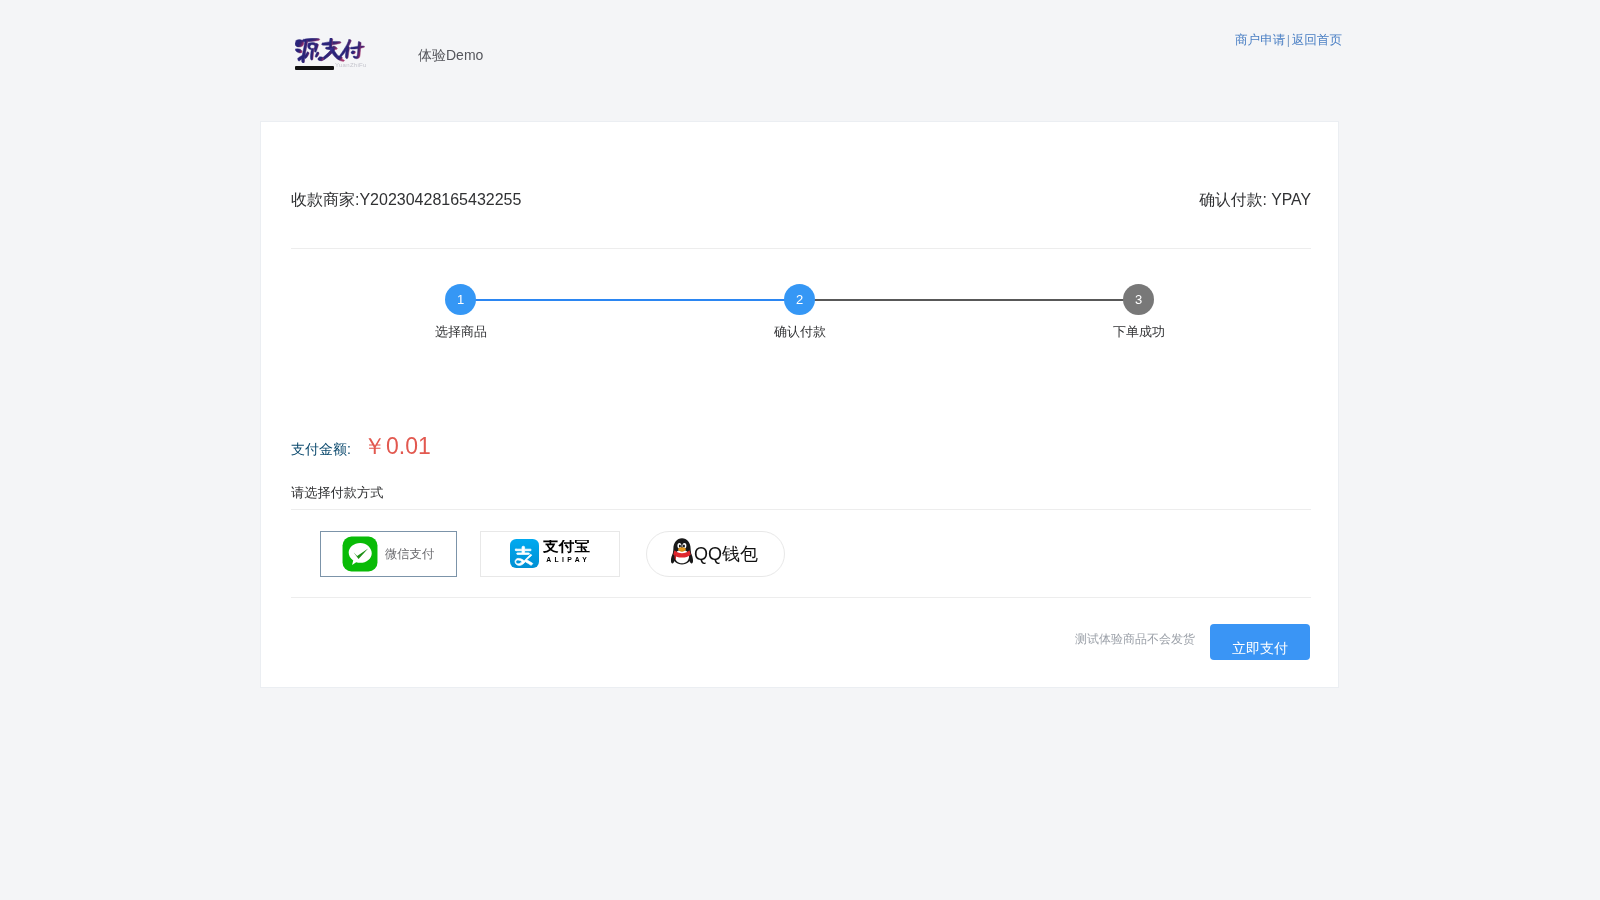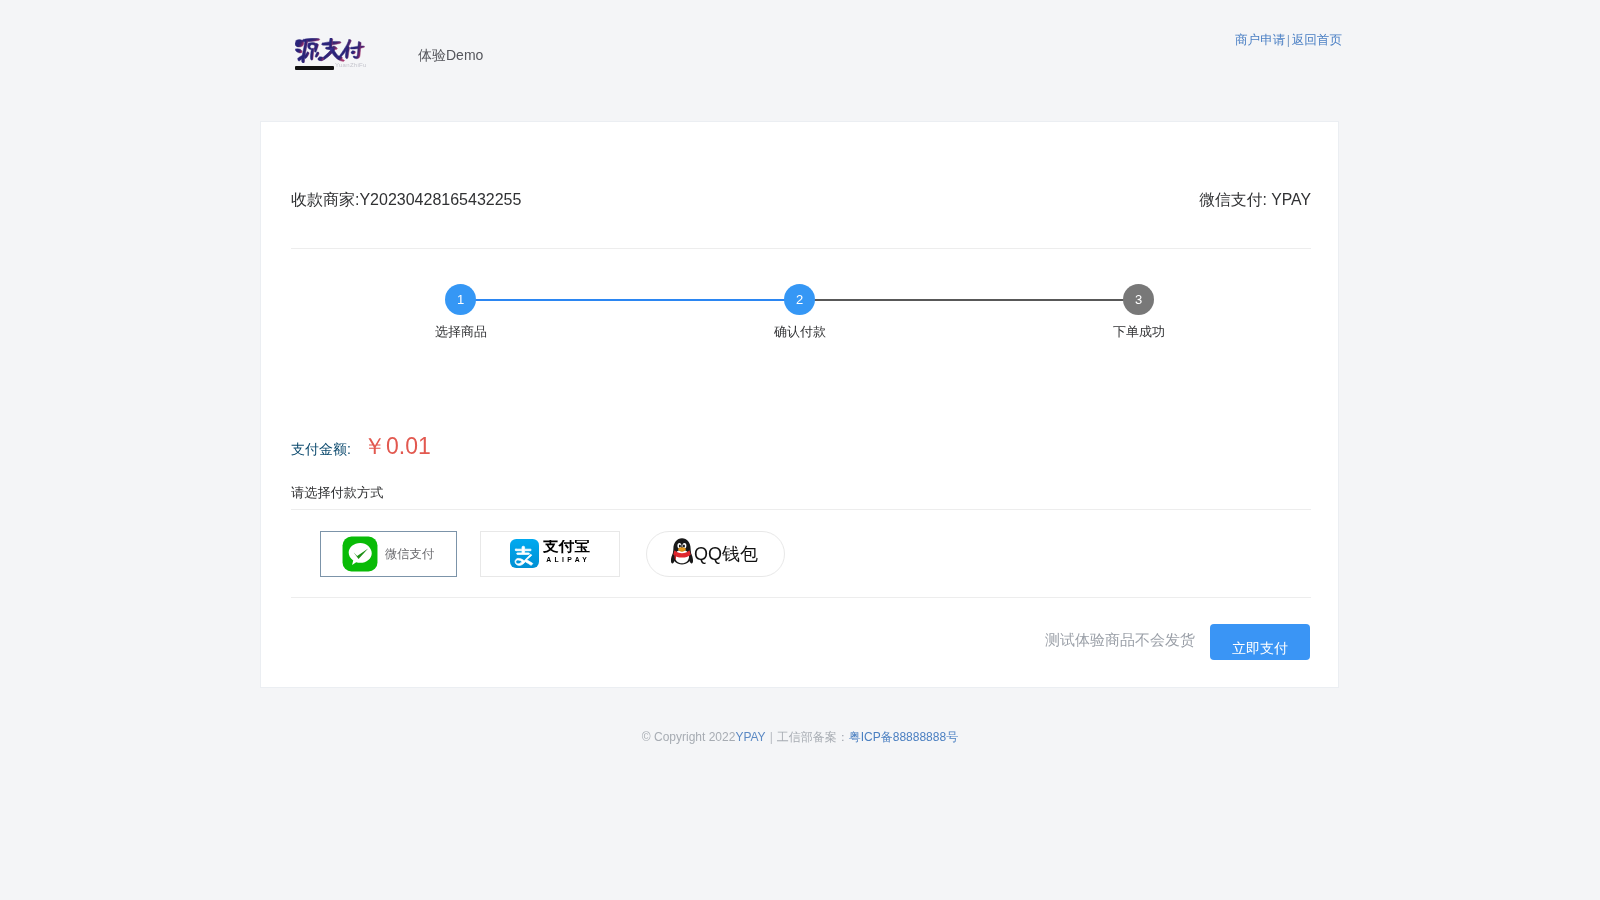--- a/index.html
+++ b/index.html
@@ -77,21 +77,21 @@
           overflow:hidden;display:block;
           font-family:Liberation Mono, monospace;}
   .ali-en{font-size:6.8px;color:#000;letter-spacing:3.35px;margin-top:1.8px;margin-left:3.35px;
           font-family:"Liberation Sans",sans-serif;font-weight:700;}
   .qq-wrap{position:absolute;left:23px;top:5px;width:92px;height:32px;}
   .qq-ic{position:absolute;left:0;top:0;line-height:0;}
   .qq-txt{position:absolute;left:24px;top:5px;font-size:18px;color:#111;letter-spacing:0;font-weight:500;
           font-family:"Liberation Sans",sans-serif;}
 
   
-  .note{position:absolute;right:143px;top:509px;font-size:15px;color:#9ba0a8;white-space:nowrap;}
+  .note{position:absolute;right:143px;top:509px;font-size:12px;color:#9ba0a8;white-space:nowrap;}
   .paybtn{position:absolute;left:949px;top:502px;width:100px;height:36px;
           background:#3a95f5;border:none;border-radius:4px;color:#fff;font-size:14px;
           cursor:pointer;padding:16px;}
 
   
   .copyright{position:absolute;left:0;top:729px;width:1600px;text-align:center;
              font-size:12px;color:#a7acb3;white-space:nowrap;}
   .copyright .brand{color:#5b89c4;}
   .copyright .sep{color:#b8bcc2;padding:0 4px;}
   .copyright .icp{color:#4a7fc1;text-decoration:none;}
@@ -173,21 +173,21 @@
     <div class="demo-label">体验Demo</div>
     <div class="header-links">
       <a href="#">商户申请</a><span class="sep">|</span><a href="#">返回首页</a>
     </div>
   </div>
 
   <div class="card">
 
     <div class="order-row">
       <div class="order-no">收款商家:Y20230428165432255</div>
-      <div class="merchant">微信支付: YPAY</div>
+      <div class="merchant">确认付款: YPAY</div>
     </div>
 
     <div class="hr hr1"></div>
 
     <div class="steps">
       <div class="step-line line-a"></div>
       <div class="step-line line-b"></div>
       <div class="circle c1">1</div>
       <div class="circle c2">2</div>
       <div class="circle c3">3</div>
@@ -262,17 +262,14 @@
         </span>
       </div>
     </div>
 
     <div class="hr hr2"></div>
 
     <div class="note">测试体验商品不会发货</div>
     <button class="paybtn">立即支付</button>
   </div>
 
-  <div class="copyright">
-    <span>© Copyright 2022</span><span class="brand">YPAY</span><span class="sep">|</span><span>工信部备案：</span><a href="#" class="icp">粤ICP备88888888号</a>
-  </div>
 
 </div>
 
 </body></html>

